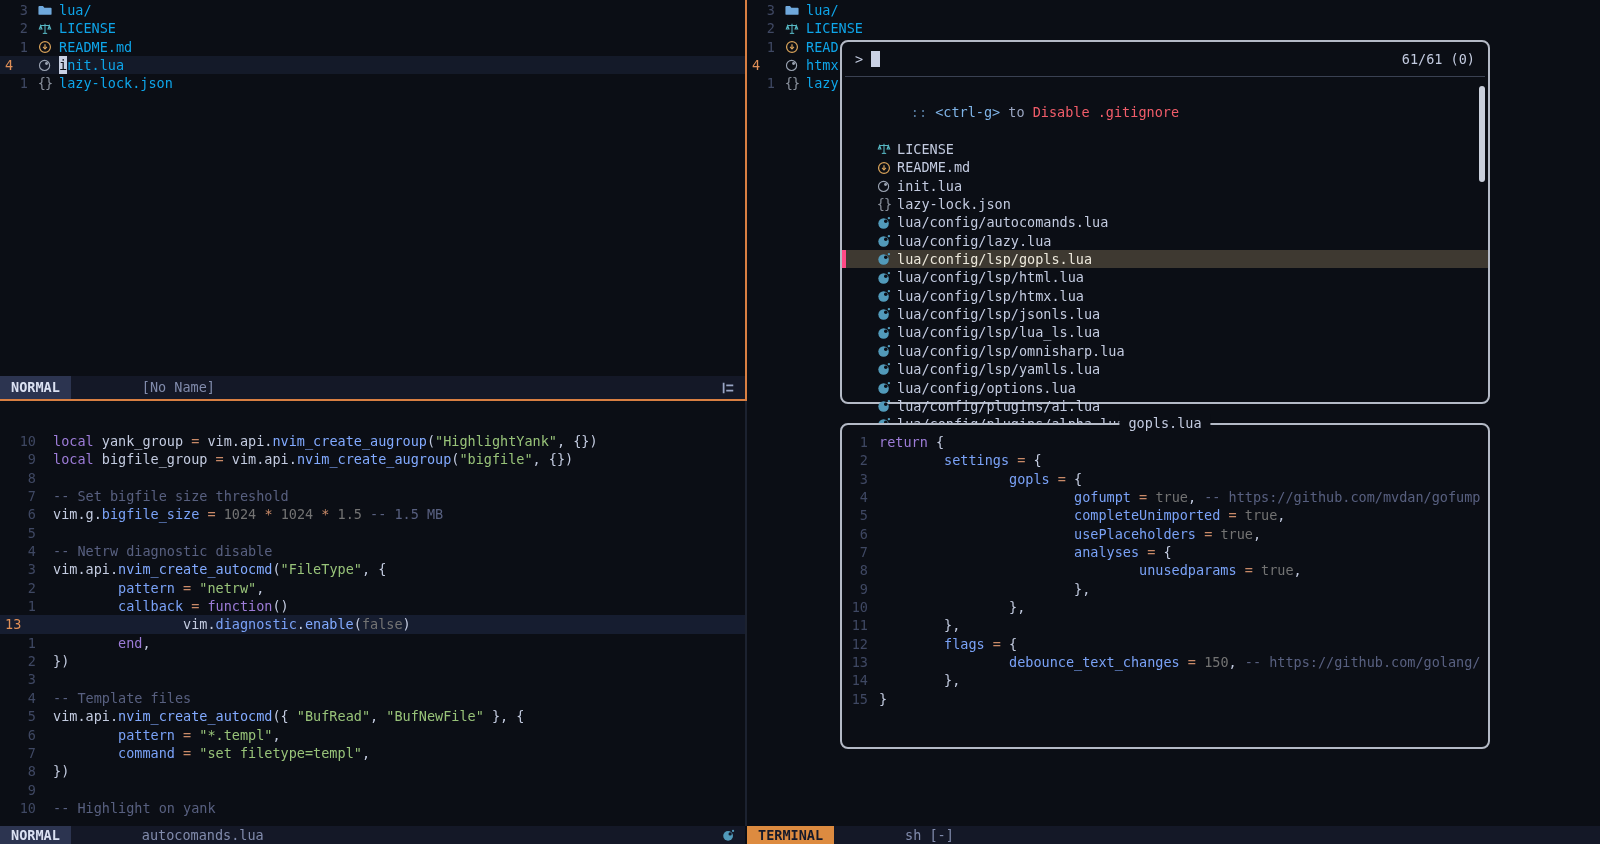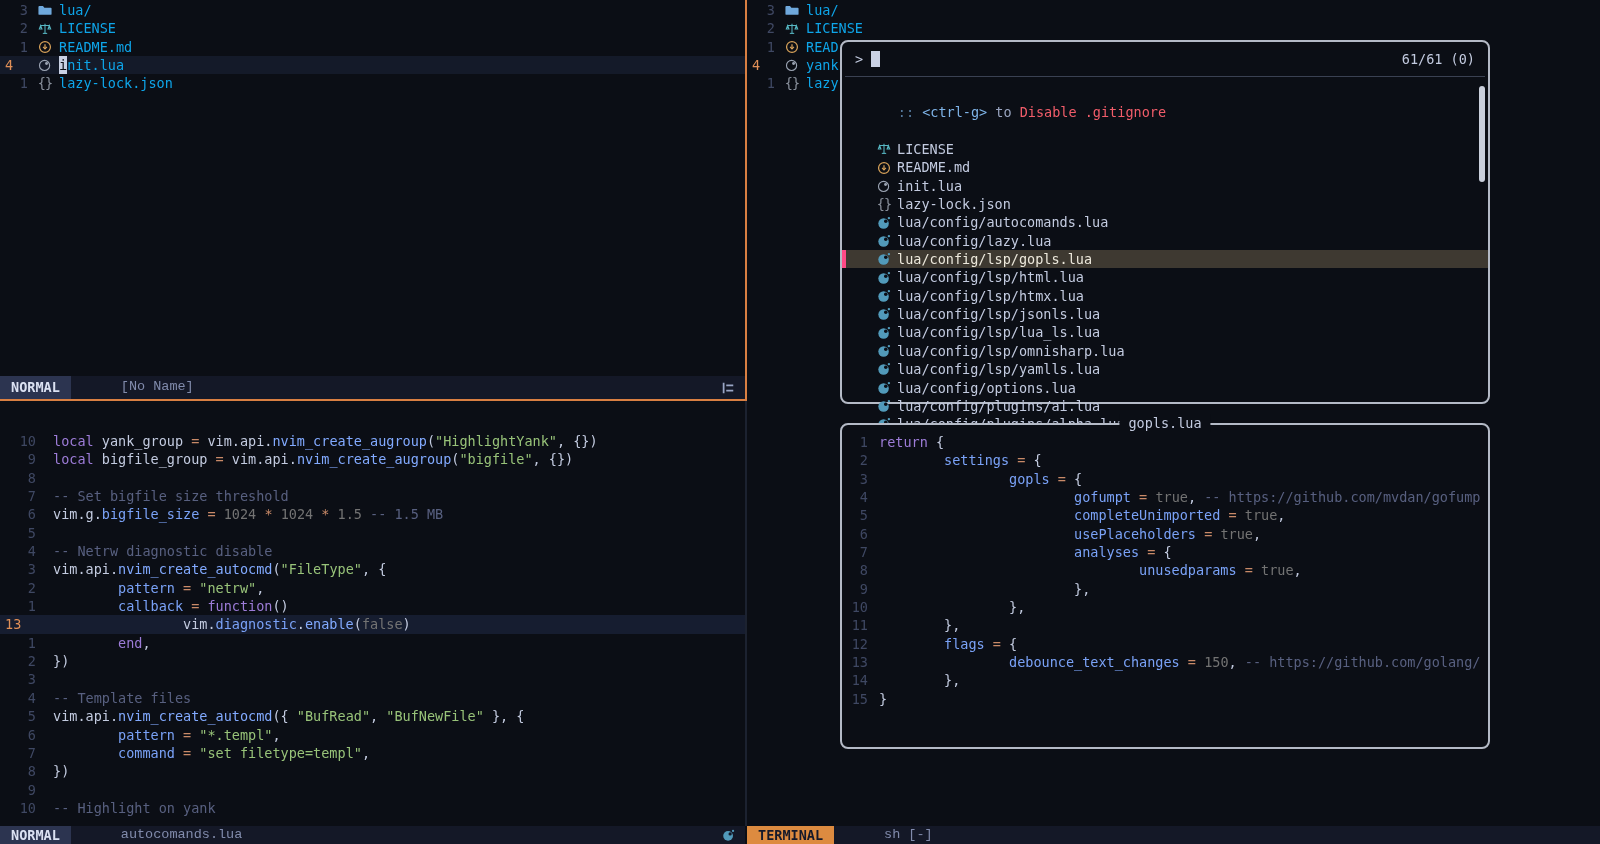--- a/index.html
+++ b/index.html
@@ -47,36 +47,36 @@
   .s-op { color:#c98a68; }
 
   
   .sl { position:absolute; display:flex; align-items:center; background:#141827; color:#818bac; overflow:hidden;gap:45px; }
   .sl-top { left:0; top:376px; width:745px; height:23px; }
   .sl-bl  { left:0; top:826px; width:745px; height:18px; }
   .sl-br  { left:747px; top:826px; width:1006px; height:18px;justify-content:center; }
   .badge { height:100%; display:flex; align-items:center; padding:0 11px; font-weight:bold; }
   .badge.normal   { background:#2c3450; color:#dbe1f2; }
   .badge.terminal { background:#dd8b40; color:#15192a; }
-  .sl-file { margin-left:5px;font-family:Liberation Mono, monospace; }
+  .sl-file { margin-left:26px; }
   .sl-spacer { flex:1; }
   .sl-icon { display:flex; align-items:center; margin-right:10px; }
 
   
   .float { position:absolute; background:#0b0e15; border:2px solid #b4bac6; border-radius:8px; z-index:5; }
   .finder  { left:840px; top:40px;  width:650px; height:364px; }
   .preview { left:840px; top:423px; width:650px; height:326px; }
 
   .fz-prompt { display:flex; align-items:center; height:34px; padding:0 13px; white-space:pre; }
   .fz-gt { color:#c3cbe0; }
   .fz-cursor { display:inline-block; width:9px; height:16px; background:#c9d1e4; margin-left:8px; }
   .fz-spacer { flex:1; }
   .fz-counter { color:#c3cbe0; }
   .fz-sep { height:1px; background:#3a4152; margin:0 3px; }
-  .fz-header { margin-top:8px; padding-left:7px; white-space:pre; }
+  .fz-header { margin-top:8px; padding-left:20px; white-space:pre; }
   .h-pre { color:#567a9e; }
   .h-key { color:#7fb4e8; }
   .h-mid { color:#9aa5c0; }
   .h-act { color:#f25d6a; }
   .fz-item { padding-left:34px; position:relative; }
   .fz-item .icon { flex:0 0 16px; margin-right:5px; display:flex; align-items:center; justify-content:center; }
   .fz-item .label { color:#c3cbe0; }
   .fz-item.selected { background:#3e3931; }
   .fz-item.selected::before { content:""; position:absolute; left:0; top:0; bottom:0; width:4px; background:#ff4a86; }
   .fz-item.selected .label { color:#ece8dc; }
@@ -311,21 +311,21 @@
             </svg></span>
           <span class="label">READ</span>
         </div>
 
         <div class="row tree-row numcur">
           <span class="num">4</span>
           <span class="icon"><svg width="14" height="14" viewBox="0 0 16 16">
               <circle cx="7.5" cy="8.5" r="5.8" fill="none" stroke="#9aa3b2" stroke-width="1.3"></circle>
               <circle cx="9.8" cy="6.2" r="1.7" fill="#9aa3b2"></circle>
             </svg></span>
-          <span class="label">yank</span>
+          <span class="label">htmx</span>
         </div>
 
         <div class="row tree-row">
           <span class="num">1</span>
           <span class="icon"><span class="json-glyph">{}</span></span>
           <span class="label">lazy</span>
         </div>
       </div>
   </div>
 

